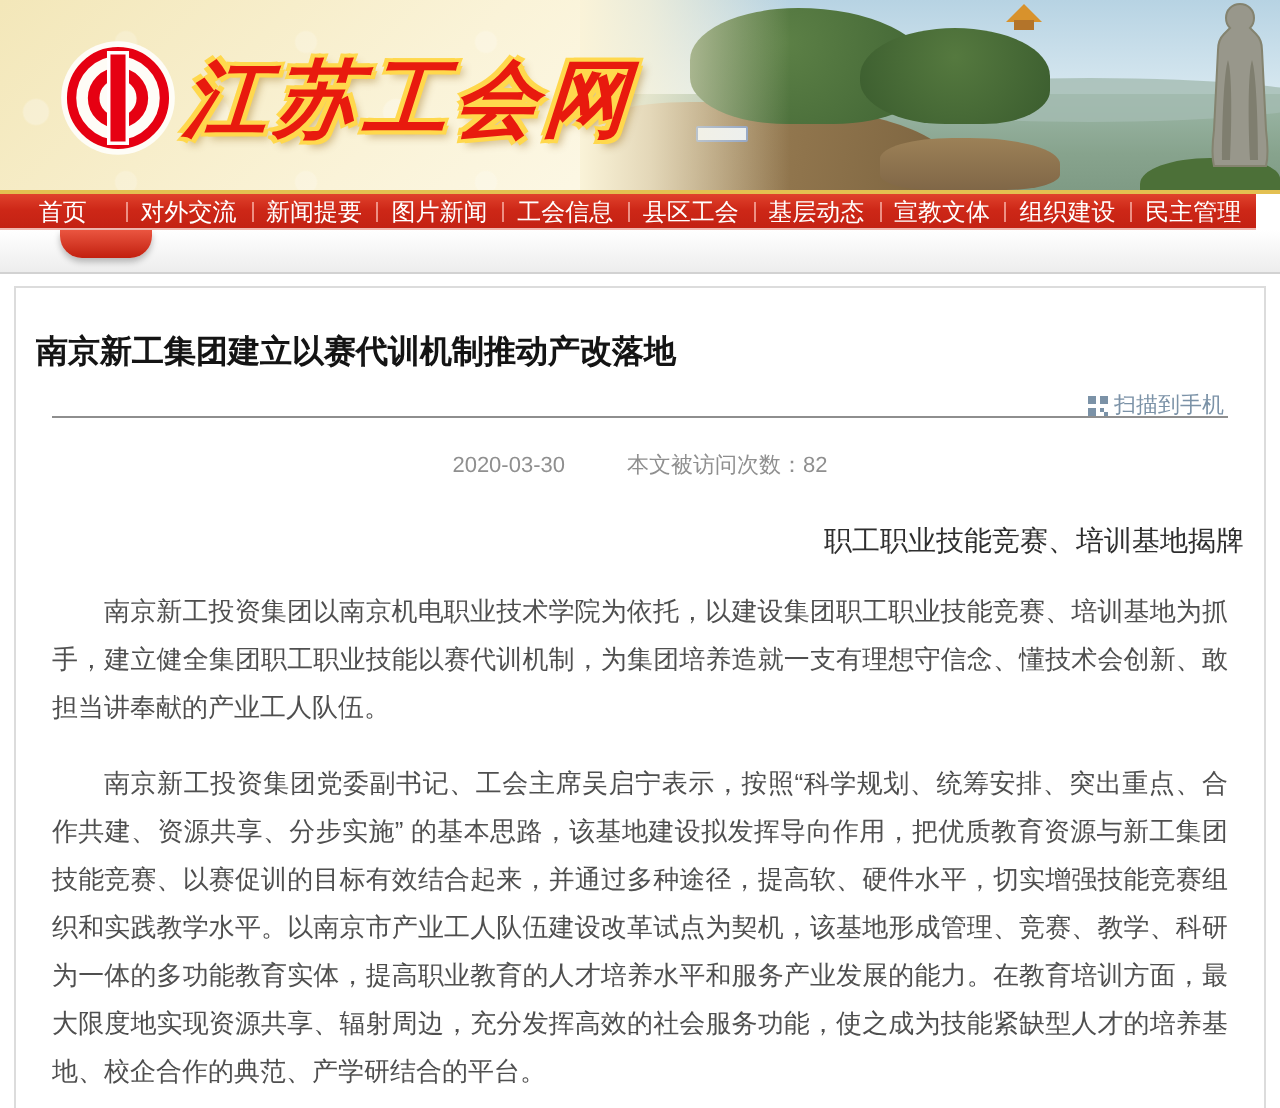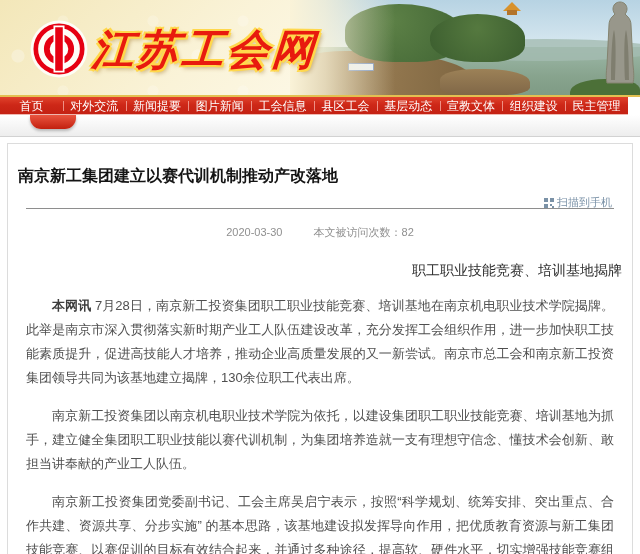--- a/index.html
+++ b/index.html
@@ -145,17 +145,16 @@
       </svg>
       <span>扫描到手机</span>
     </a>
   </div>
   <div class="meta">
     <span>2020-03-30</span>
     <span>本文被访问次数：82</span>
   </div>
   <h2 class="article-subtitle">职工职业技能竞赛、培训基地揭牌</h2>
   <div class="paragraphs" id="paragraphs">
-      <p><b>本网讯</b> 7月28日，南京新工投资集团职工职业技能竞赛、培训基地在南京机电职业技术学院揭牌。此举是南京市深入贯彻落实新时期产业工人队伍建设改革，充分发挥工会组织作用，进一步加快职工技能素质提升，促进高技能人才培养，推动企业高质量发展的又一新尝试。南京市总工会和南京新工投资集团领导共同为该基地建立揭牌，130余位职工代表出席。</p>
       <p>南京新工投资集团以南京机电职业技术学院为依托，以建设集团职工职业技能竞赛、培训基地为抓手，建立健全集团职工职业技能以赛代训机制，为集团培养造就一支有理想守信念、懂技术会创新、敢担当讲奉献的产业工人队伍。</p>
       <p>南京新工投资集团党委副书记、工会主席吴启宁表示，按照“科学规划、统筹安排、突出重点、合作共建、资源共享、分步实施” 的基本思路，该基地建设拟发挥导向作用，把优质教育资源与新工集团技能竞赛、以赛促训的目标有效结合起来，并通过多种途径，提高软、硬件水平，切实增强技能竞赛组织和实践教学水平。以南京市产业工人队伍建设改革试点为契机，该基地形成管理、竞赛、教学、科研为一体的多功能教育实体，提高职业教育的人才培养水平和服务产业发展的能力。在教育培训方面，最大限度地实现资源共享、辐射周边，充分发挥高效的社会服务功能，使之成为技能紧缺型人才的培养基地、校企合作的典范、产学研结合的平台。</p>
     </div>
 </main>
 
 </body></html>

